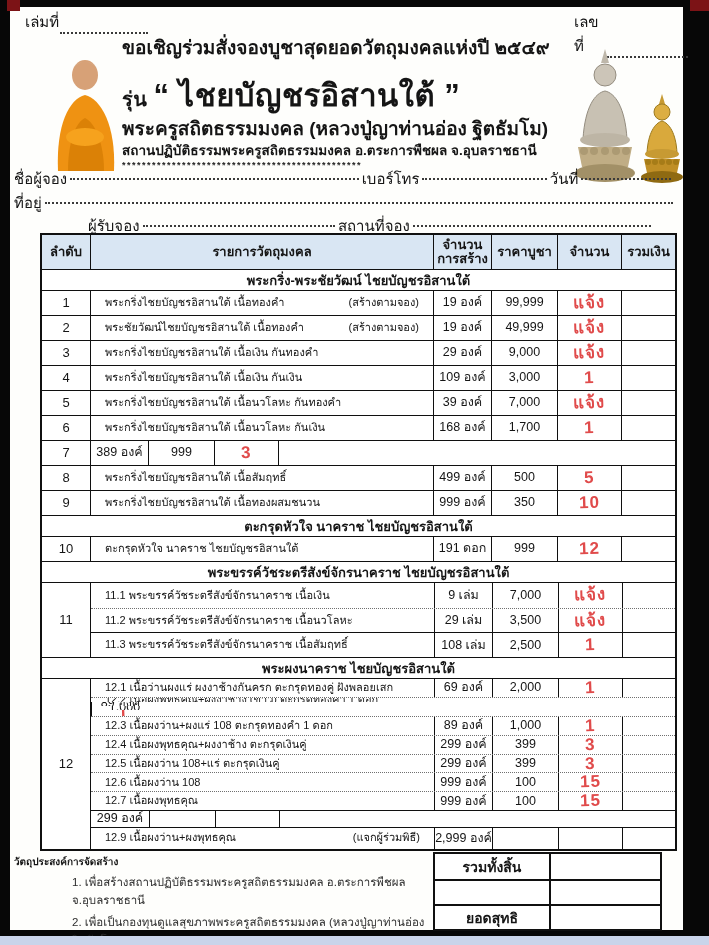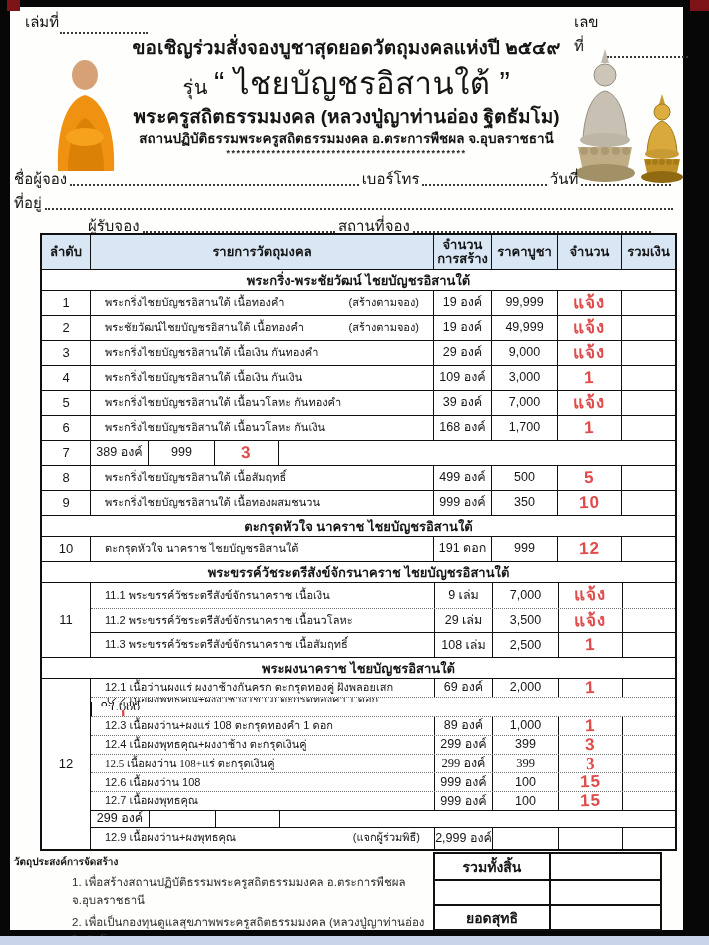--- a/index.html
+++ b/index.html
@@ -13,35 +13,35 @@
   .stamp-r{left:690px;width:19px}
 
   
   .corner{position:absolute;top:3px;font-size:15px;display:flex;align-items:flex-end}
   .corner-l{left:15px}
   .corner-r{left:564px}
   .leader{display:inline-block;border-bottom:2px dotted #3a3a3a;height:13px}
   .corner .leader{width:88px;margin-left:1px}
 
   
-  .titles{position:absolute;left:112px;top:30px;width:449px;text-align:center;line-height:1.15}
+  .titles{position:absolute;left:112px;top:30px;width:449px;line-height:1.15}
   .t1{font-size:19px;font-weight:bold}
-  .t2{margin-top:7px;font-size:31px;font-weight:normal;letter-spacing:.5px}
+  .t2{margin-top:19px;font-size:31px;font-weight:bold;letter-spacing:.5px}
   .t2 .prefix{font-size:20px;margin-right:6px}
   .t3{margin-top:5px;font-size:19px;font-weight:bold}
   .t4{margin-top:3px;font-size:13.5px;font-weight:bold}
   .t5{margin-top:1px;font-size:9px;font-weight:bold;letter-spacing:1.5px;color:#222}
 
   
   .monk{position:absolute;left:28px;top:46px}
   .statue-big{position:absolute;left:560px;top:40px}
   .statue-small{position:absolute;left:628px;top:86px}
 
   
-  .frow{position:absolute;display:flex;align-items:center;font-size:15px;white-space:nowrap}
+  .frow{position:absolute;display:flex;align-items:flex-start;font-size:15px;white-space:nowrap}
   .frow .leader{flex:1;margin:0 3px}
   .frow-1{left:4px;top:160px;width:660px}
   .frow-2{left:4px;top:184px;width:662px}
   .frow-3{left:78px;top:207px;width:566px}
 
   
   .tbl{position:absolute;left:30px;top:226px;width:637px;border:2px solid #101010;background:#fff}
   .hrow{display:flex;height:34px;background:#d9e6f3;font-weight:bold;font-size:13px;text-align:center}
   .tcell{display:flex;align-items:center;justify-content:center;line-height:1.05;overflow:hidden}
   .tcell + .tcell{border-left:1px solid #101010}
@@ -370,21 +370,21 @@
                 <div class="tcell w1 titem">
                   <span>12.4 เนื้อผงพุทธคุณ+ผงงาช้าง ตะกรุดเงินคู่</span>
                 </div>
                 <div class="tcell w2 num">299 องค์</div>
                 <div class="tcell w3 num">399</div>
                 <div class="tcell w4">
                   <span class="qty-red">3</span>
                 </div>
                 <div class="tcell w5"></div>
               </div>
-              <div class="gsubrow" style="height: 19px; font-family: Liberation Serif, serif;">
+              <div class="gsubrow" style="height: 19px;">
                 <div class="tcell w1 titem">
                   <span>12.5 เนื้อผงว่าน 108+แร่ ตะกรุดเงินคู่</span>
                 </div>
                 <div class="tcell w2 num">299 องค์</div>
                 <div class="tcell w3 num">399</div>
                 <div class="tcell w4">
                   <span class="qty-red">3</span>
                 </div>
                 <div class="tcell w5"></div>
               </div>

